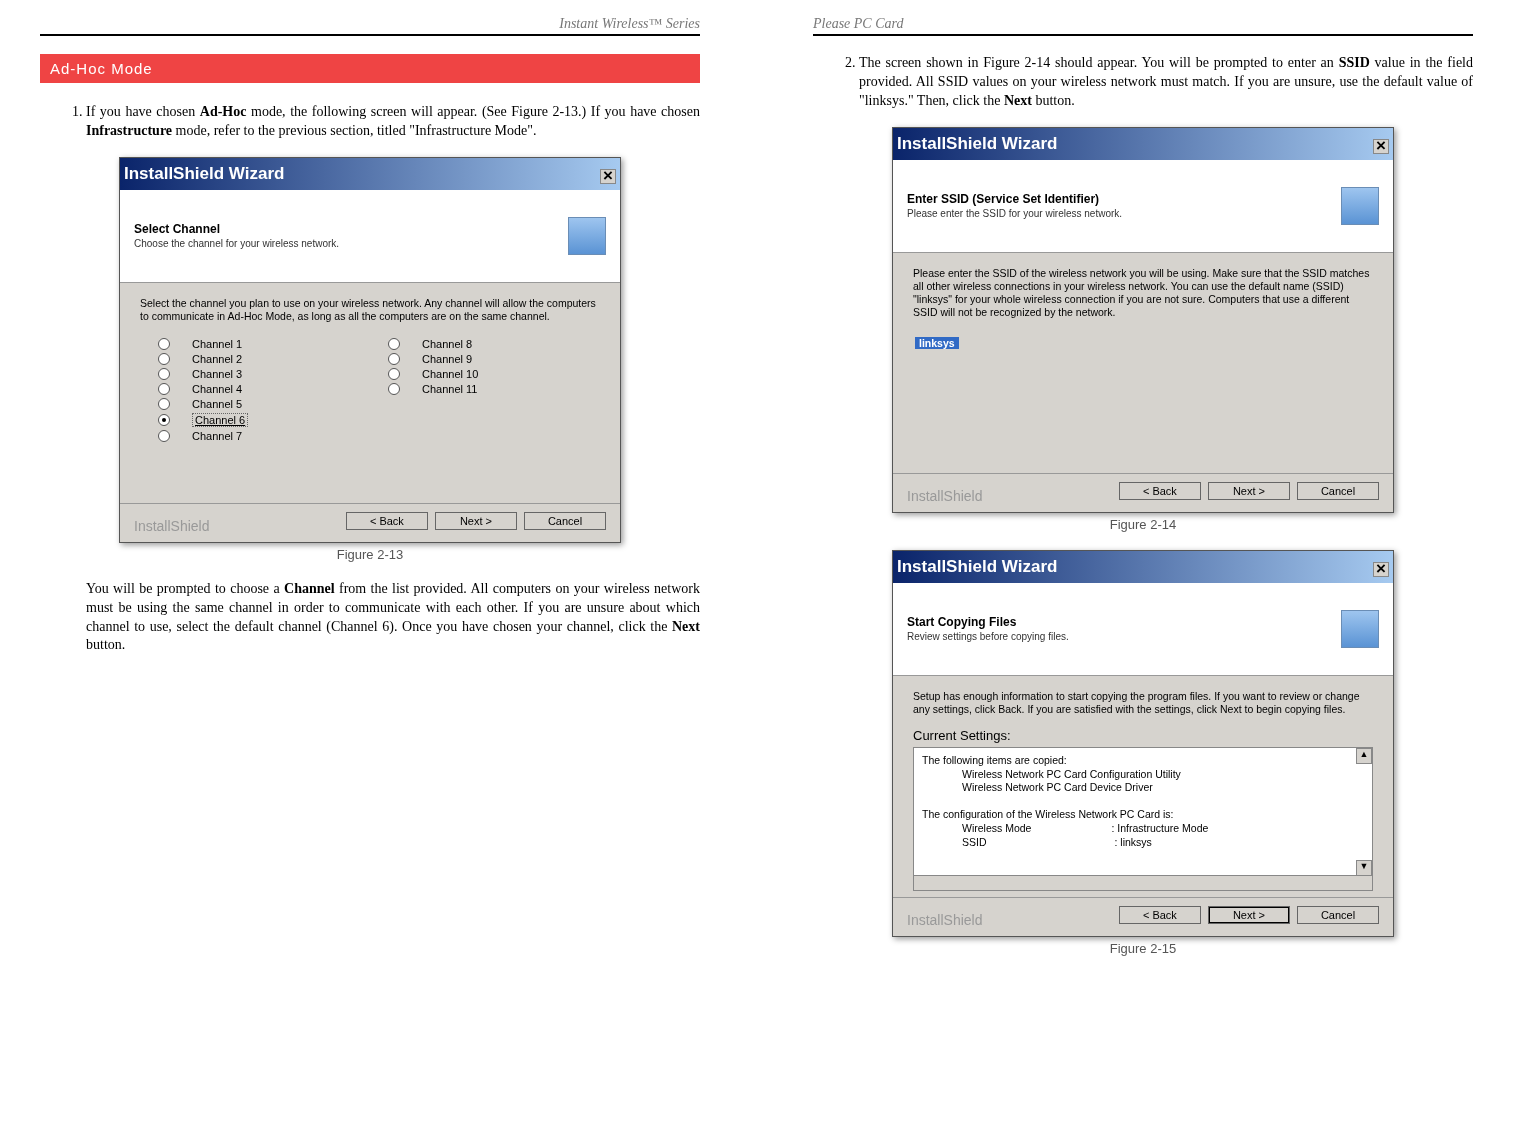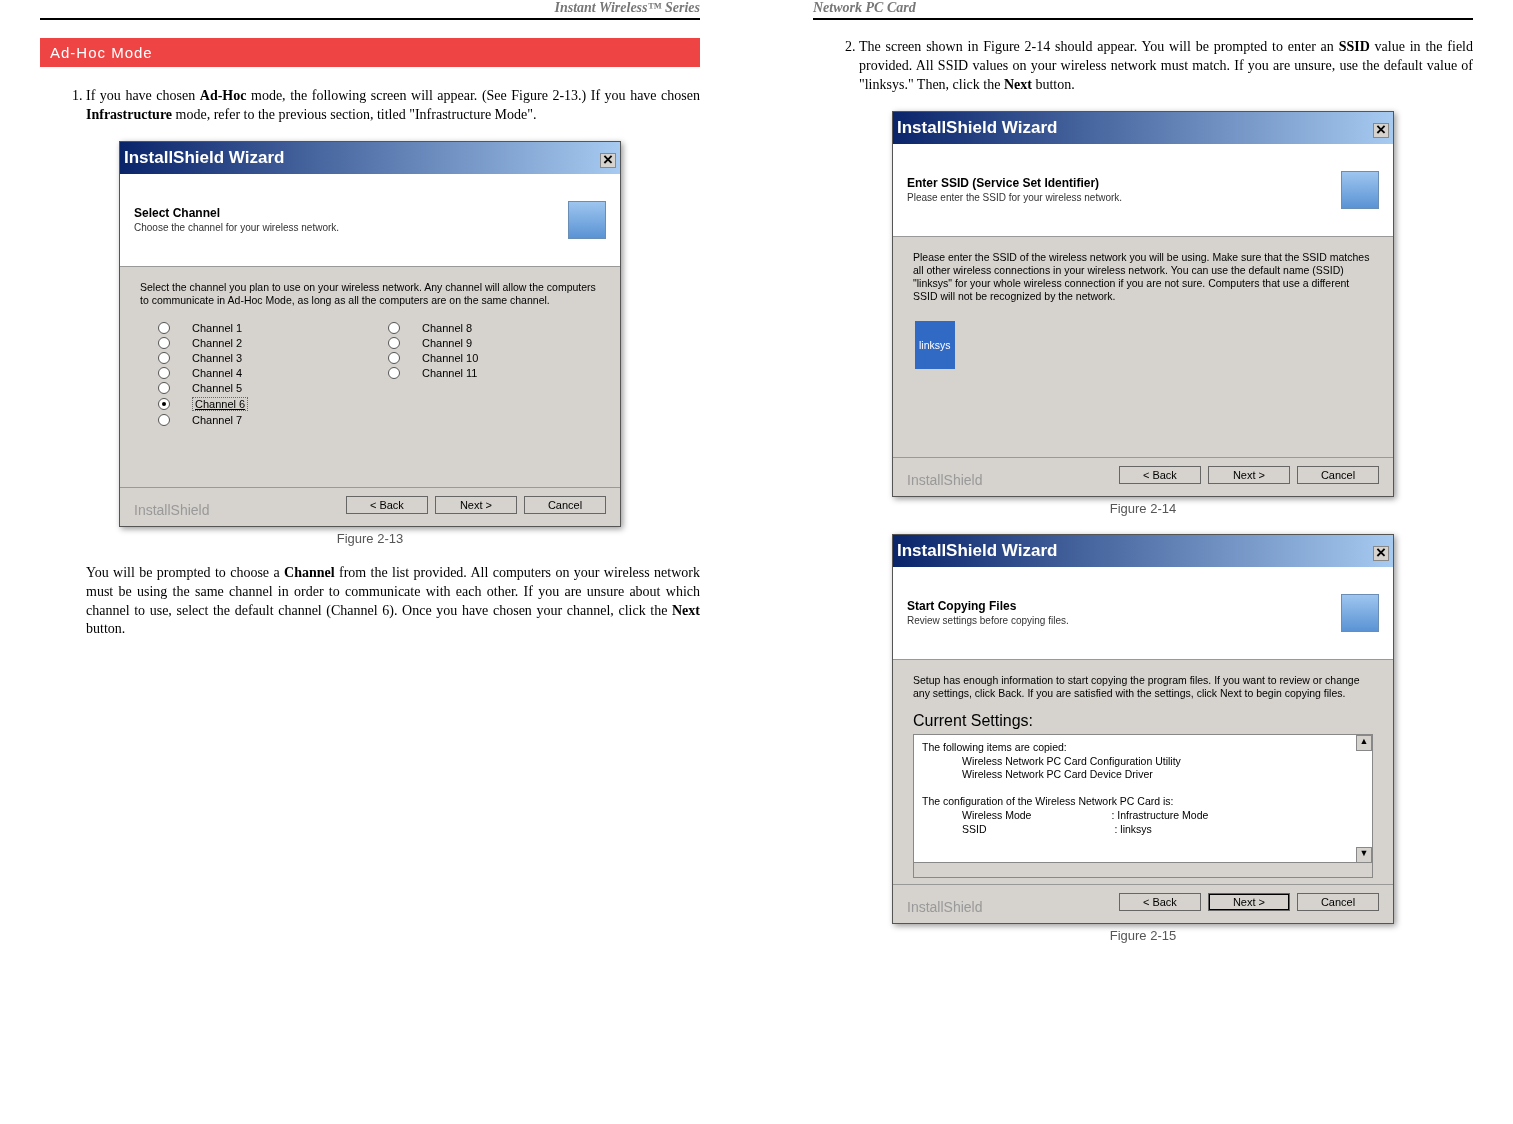--- a/index.html
+++ b/index.html
@@ -16,23 +16,22 @@
     justify-content: space-between;
     padding: 0 40px 20px 40px;
   }
   .page {
     width: 660px;
     position: relative;
   }
   .running-header {
     font-style: italic;
     color: #777;
-    margin: 0 0 2px 0;
+    margin: 16px 0 2px 0;
     font-family: Georgia, serif;
-    font-weight: bold;
   }
   .running-header.left { text-align: right; }
   .running-header.right { text-align: left; }
   .hr-top {
     border: none;
     border-top: 2px solid #000;
     margin: 0 0 18px 0;
   }
   .section-bar {
     background: #ef4444;
@@ -110,22 +109,22 @@
   .radio-row .dot {
     width: 10px; height: 10px; border: 1px solid #555; border-radius: 50%;
     display: inline-flex; align-items: center; justify-content: center;
     background:#fff;
   }
   .radio-row.selected .dot::after {
     content:""; width:4px; height:4px; background:#000; border-radius:50%;
   }
   .radio-row.selected .lbl { border:1px dotted #666; padding:0 2px;text-decoration:underline; }
   .ssid-box {
-    display:inline-block; background:#316ac5; color:#fff; padding:18px 4px;
-    font-size:10.5px; margin-left:2px; margin-top:6px;
+    display:inline-block; background:#316ac5; color:#fff; padding:0 4px;
+    font-size:10.5px; margin-left:2px; margin-top:6px;font-weight:bold;
   }
   .review-box {
     border:1px solid #888; background:#fff; padding:6px 8px; font-size:10.5px;
     height:130px; line-height:1.3; position:relative;
   }
   .review-box .scroll-up, .review-box .scroll-dn {
     position:absolute; right:0; width:14px; height:14px;
     background:#d6d3ce; border:1px solid #888; font-size:9px; text-align:center;
   }
   .review-box .scroll-up { top:0; }
@@ -239,21 +238,21 @@
     <div class="fig-caption">Figure 2-13</div>
 
     <div class="para">
       <span>You will be prompted to choose a </span><b>Channel</b><span> from the list provided.   All computers on your wireless network must be using the same channel in order to communicate with each other.  If you are unsure about which channel to use, select the default channel (Channel 6).  Once you have chosen your channel, click the </span><b>Next</b><span> button.</span>
     </div>
 
     <div class="page-num-left">11</div>
   </div>
 
   <div class="page">
-    <div class="running-header right">Network PC Card</div>
+    <div class="running-header right">Please PC Card</div>
     <hr class="hr-top">
 
     <ol class="steps" start="2">
       <li>
         <span>The screen shown in Figure 2-14 should appear.  You will be prompted to enter an </span><b>SSID</b><span> value in the field provided.   All SSID values on your wireless network must match.  If you are unsure, use the default value of "linksys."  Then, click the </span><b>Next</b><span> button.</span>
       </li>
     </ol>
 
     <div class="dialog">
       <div class="titlebar">
@@ -288,21 +287,21 @@
       </div>
       <div class="wiz-header">
         <div class="txt">
           <b>Start Copying Files</b>
           <div class="sub">Review settings before copying files.</div>
         </div>
         <div class="logo"></div>
       </div>
       <div class="wiz-body" style="min-height:auto;">
         <div class="desc">Setup has enough information to start copying the program files.  If you want to review or change any settings, click Back.  If you are satisfied with the settings, click Next to begin copying files.</div>
-        <div style="font-size:16px;margin-bottom:4px;">Current Settings:</div>
+        <div style="font-size:13px;margin-bottom:4px;">Current Settings:</div>
         <div class="review-box">
           <div>The following items are copied:</div>
           <div class="indent">Wireless Network PC Card Configuration Utility</div>
           <div class="indent">Wireless Network PC Card Device Driver</div>
           <br>
           <div>The configuration of the Wireless Network PC Card is:</div>
           <div class="indent"><span>Wireless Mode</span><span style="display:inline-block;width:80px;"></span><span>: Infrastructure Mode</span></div>
           <div class="indent"><span>SSID</span><span style="display:inline-block;width:128px;"></span><span>: linksys</span></div>
           <div class="scroll-up">▲</div>
           <div class="scroll-dn">▼</div>

